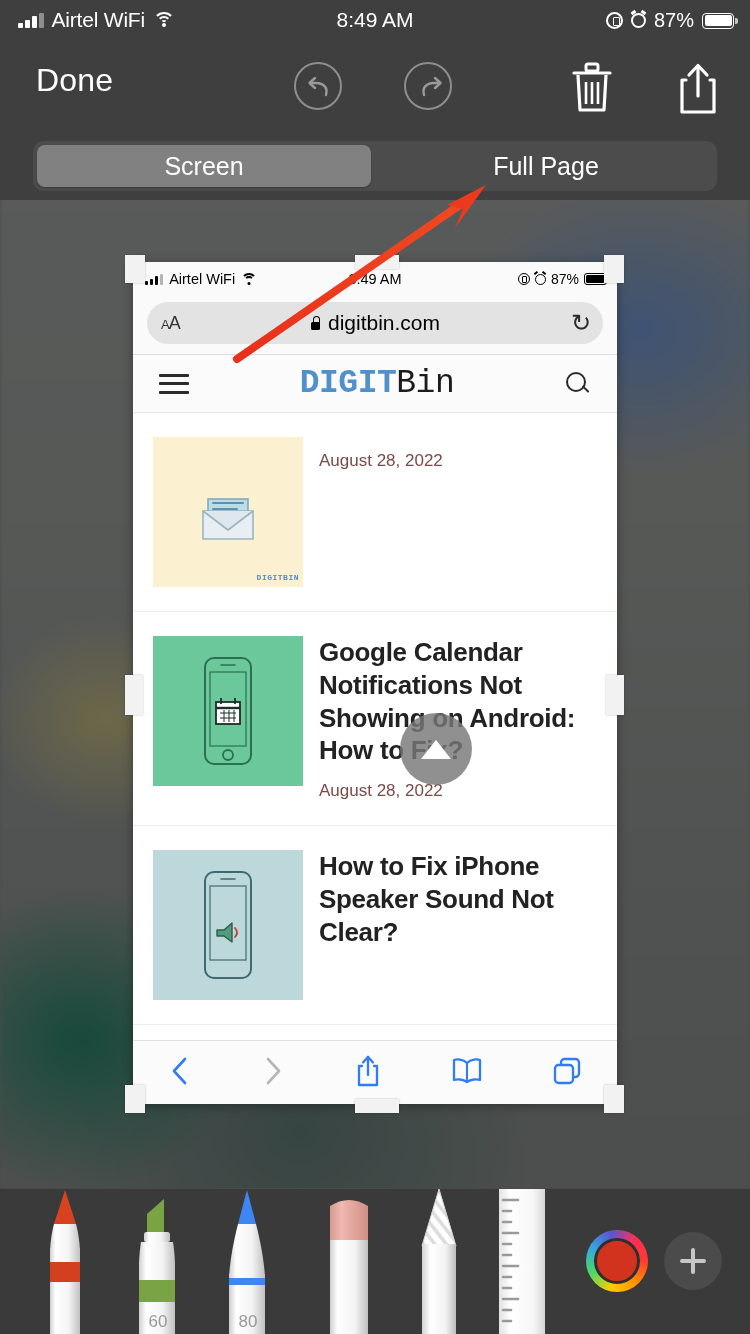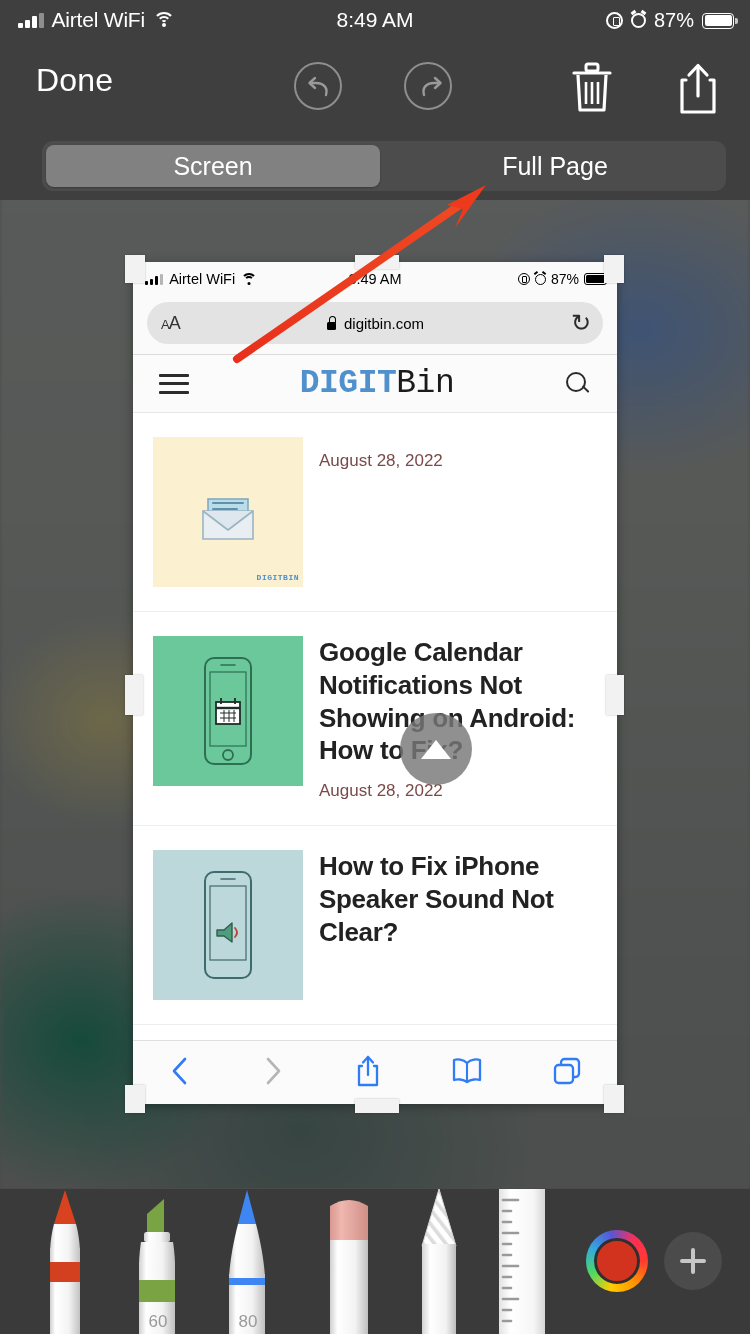--- a/index.html
+++ b/index.html
@@ -79,21 +79,21 @@
   }
   .circ-btn svg { position:absolute; left:0; top:0; }
   #undo-btn { left: 294px; }
   #redo-btn { left: 404px; }
   .icon-btn { position: absolute; top: 14px; }
   #trash-btn { left: 566px; }
   #share-btn { left: 672px; }
 
   
   .segwrap {
-    position: absolute; left: 42px; top: 141px; width: 684px; height: 50px;
+    position: absolute; left: 33px; top: 141px; width: 684px; height: 50px;
     background: #4c4c4c; border-radius: 11px; display: flex; align-items: center;
   }
   .seg {
     flex: 1; height: 42px; margin: 4px; display: flex; align-items: center; justify-content: center;
     font-size: 25px; color: #fff; border-radius: 8px;
   }
   .seg.active { background: #818181; box-shadow: 0 1px 2px rgba(0,0,0,.25); }
 
   
   .preview {
@@ -143,21 +143,21 @@
     height: 42px; background:#e3e3e3; border-radius: 21px;
     display:flex; align-items:center; position:relative; padding: 0 14px;
   }
   .aa { font-size: 18px; color:#333; letter-spacing:-1px; }
   .aa small { font-size: 13px; }
   .urlcenter { position:absolute; left:0; right:0; display:flex; align-items:center; justify-content:center; gap:7px; }
   .lockglyph { width:11px; height:14px; position:relative; }
   .lockglyph::before { content:""; position:absolute; left:1px; bottom:0; width:9px; height:8px; background:#000; border-radius:1.5px; }
   .lockglyph::after { content:""; position:absolute; left:2.6px; top:0; width:5.8px; height:6px;
                       border:1.7px solid #000; border-bottom:none; border-radius:4px 4px 0 0; }
-  .urltext { font-size: 15px; color:#000; }
+  .urltext { font-size: 21px; color:#000; }
   .reload { position:absolute; right:12px; font-size: 24px; color:#2b2b2b; }
 
   
   .site-header {
     height: 58px; background:#fbfbfb; display:flex; align-items:center;
     justify-content:space-between; padding: 0 26px; border-bottom:1px solid #e6e6e6;
   }
   .hamb { width:30px; }
   .hamb i { display:block; height:3px; background:#2b2b2b; margin:5.5px 0; border-radius:1px; }
   .logo { font-family:"Liberation Mono", monospace; font-size: 33px; font-weight:700; letter-spacing:-0.5px; }

